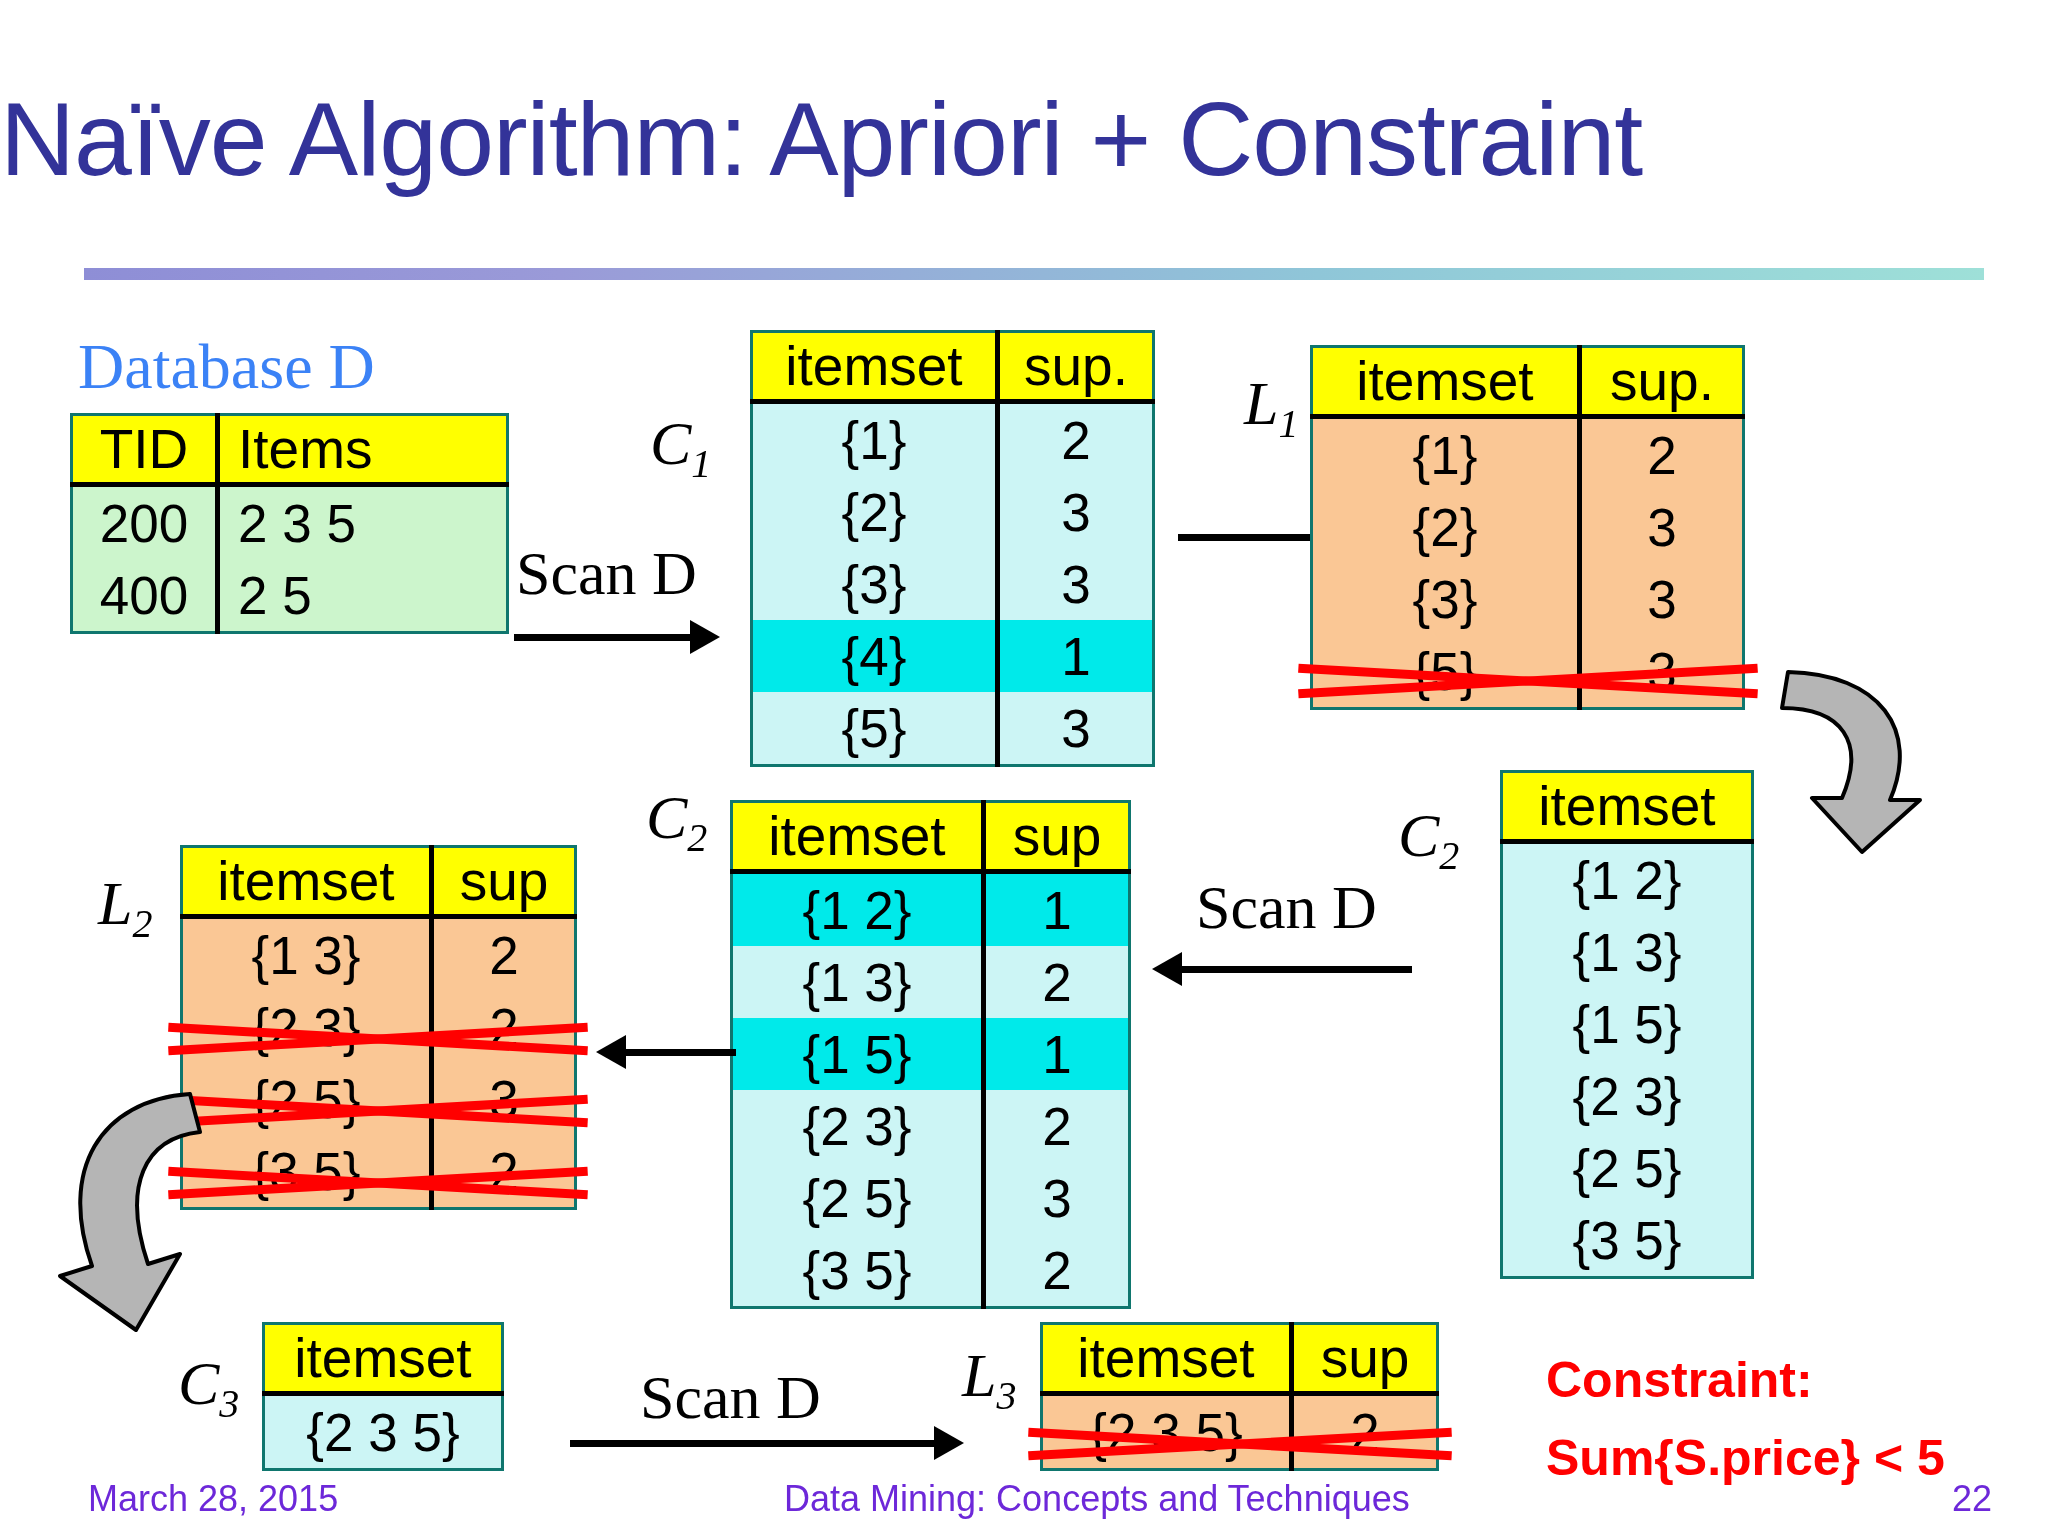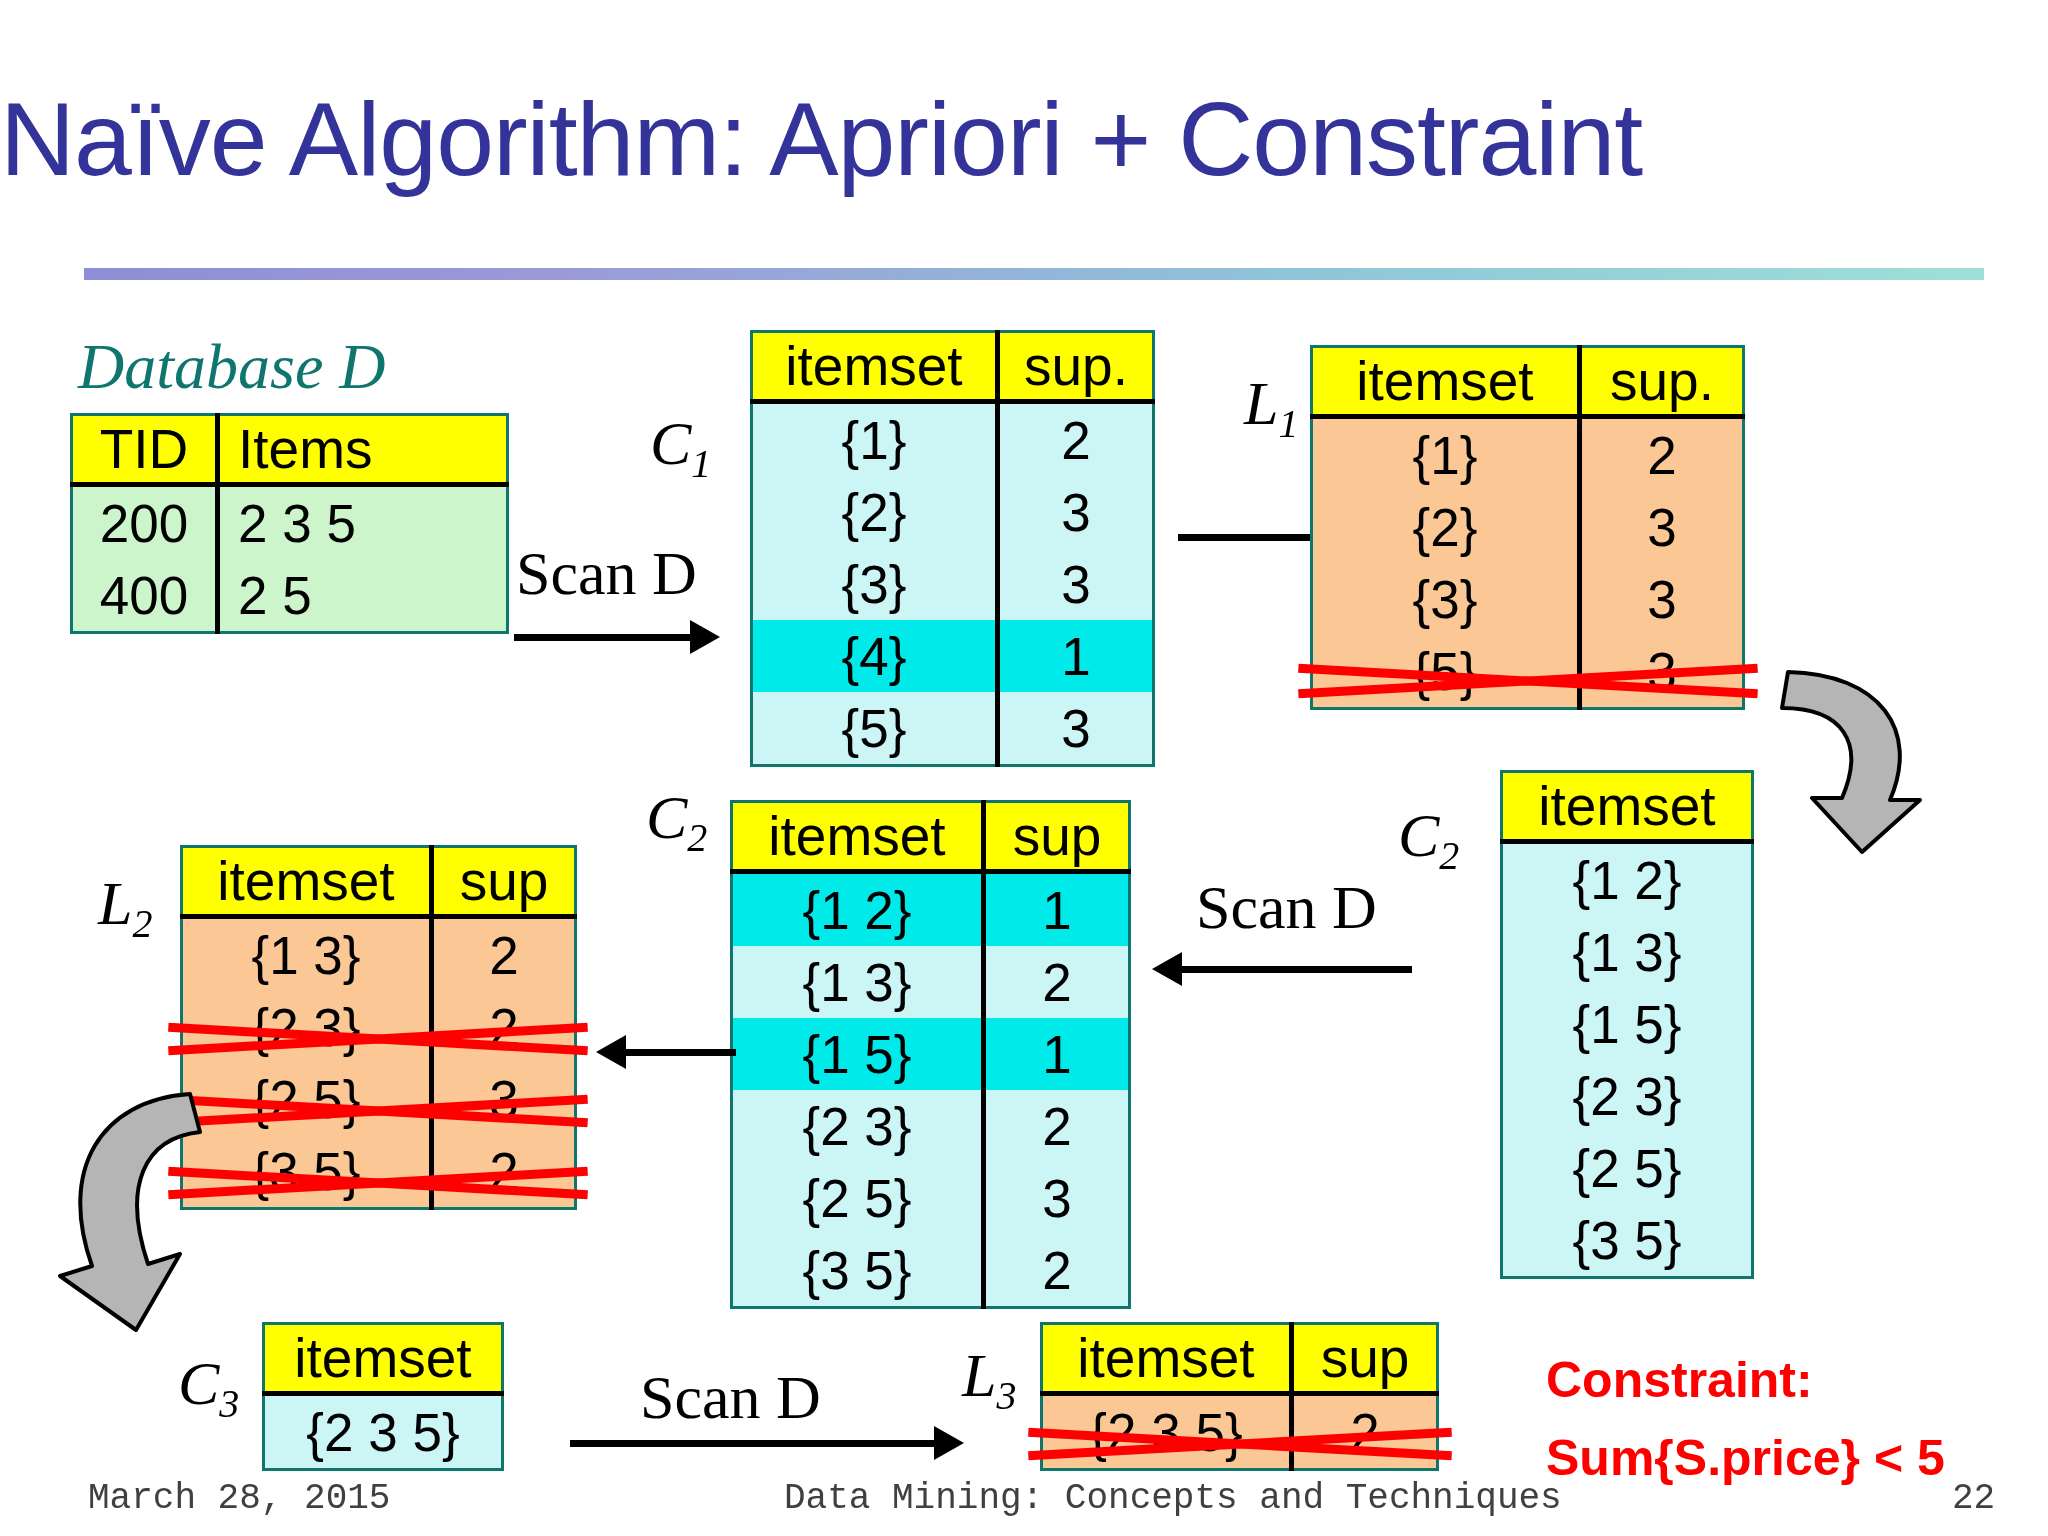--- a/index.html
+++ b/index.html
@@ -45,21 +45,21 @@
     font-family:"Liberation Serif", serif;
     font-style:italic;font-size:62px;color:#000;white-space:nowrap;
   }
   .serif-label sub{font-size:40px;font-style:italic;}
   .serif-plain{
     font-family:"Liberation Serif", serif;
     font-size:62px;color:#000;white-space:nowrap;
   }
   .db-title{
     font-family:"Liberation Serif", serif;
-    font-size:64px;color:#0f766e;white-space:nowrap;font-style:italic;
+    font-size:64px;color:#3b82f6;white-space:nowrap;
   }
   .xmark{position:absolute;pointer-events:none;}
   .xmark i{
     position:absolute;left:0;top:50%;width:100%;height:9px;background:#ff0000;
     display:block;transform-origin:center center;
   }
   .xmark i.a{transform:translateY(-50%) rotate(3.2deg);}
   .xmark i.b{transform:translateY(-50%) rotate(-3.2deg);}
 
   
@@ -68,22 +68,22 @@
   .ah-right{border-top:17px solid transparent;border-bottom:17px solid transparent;border-left:30px solid #000;}
   .ah-left{border-top:17px solid transparent;border-bottom:17px solid transparent;border-right:30px solid #000;}
 
   #constraint{
     font-family:"Liberation Sans", sans-serif;
     font-size:50px;font-weight:bold;color:#ff0000;line-height:1.55;
     white-space:nowrap;
   }
 
   .footer{
-    font-family:Liberation Mono, monospace;
-    font-size:36px;color:#404040;white-space:nowrap;
+    font-family:Liberation Sans, sans-serif;
+    font-size:36px;color:#6d28d9;white-space:nowrap;
   }
 </style>
 </head>
 <body>
 
 <div class="abs" id="slide-title">Naïve Algorithm: Apriori + Constraint</div>
 <div class="abs" id="title-rule"></div>
 
 <div class="abs db-title" style="left:78px;top:330px;">Database D</div>
 <table class="tbl abs" style="left:70px;top:413px;">

